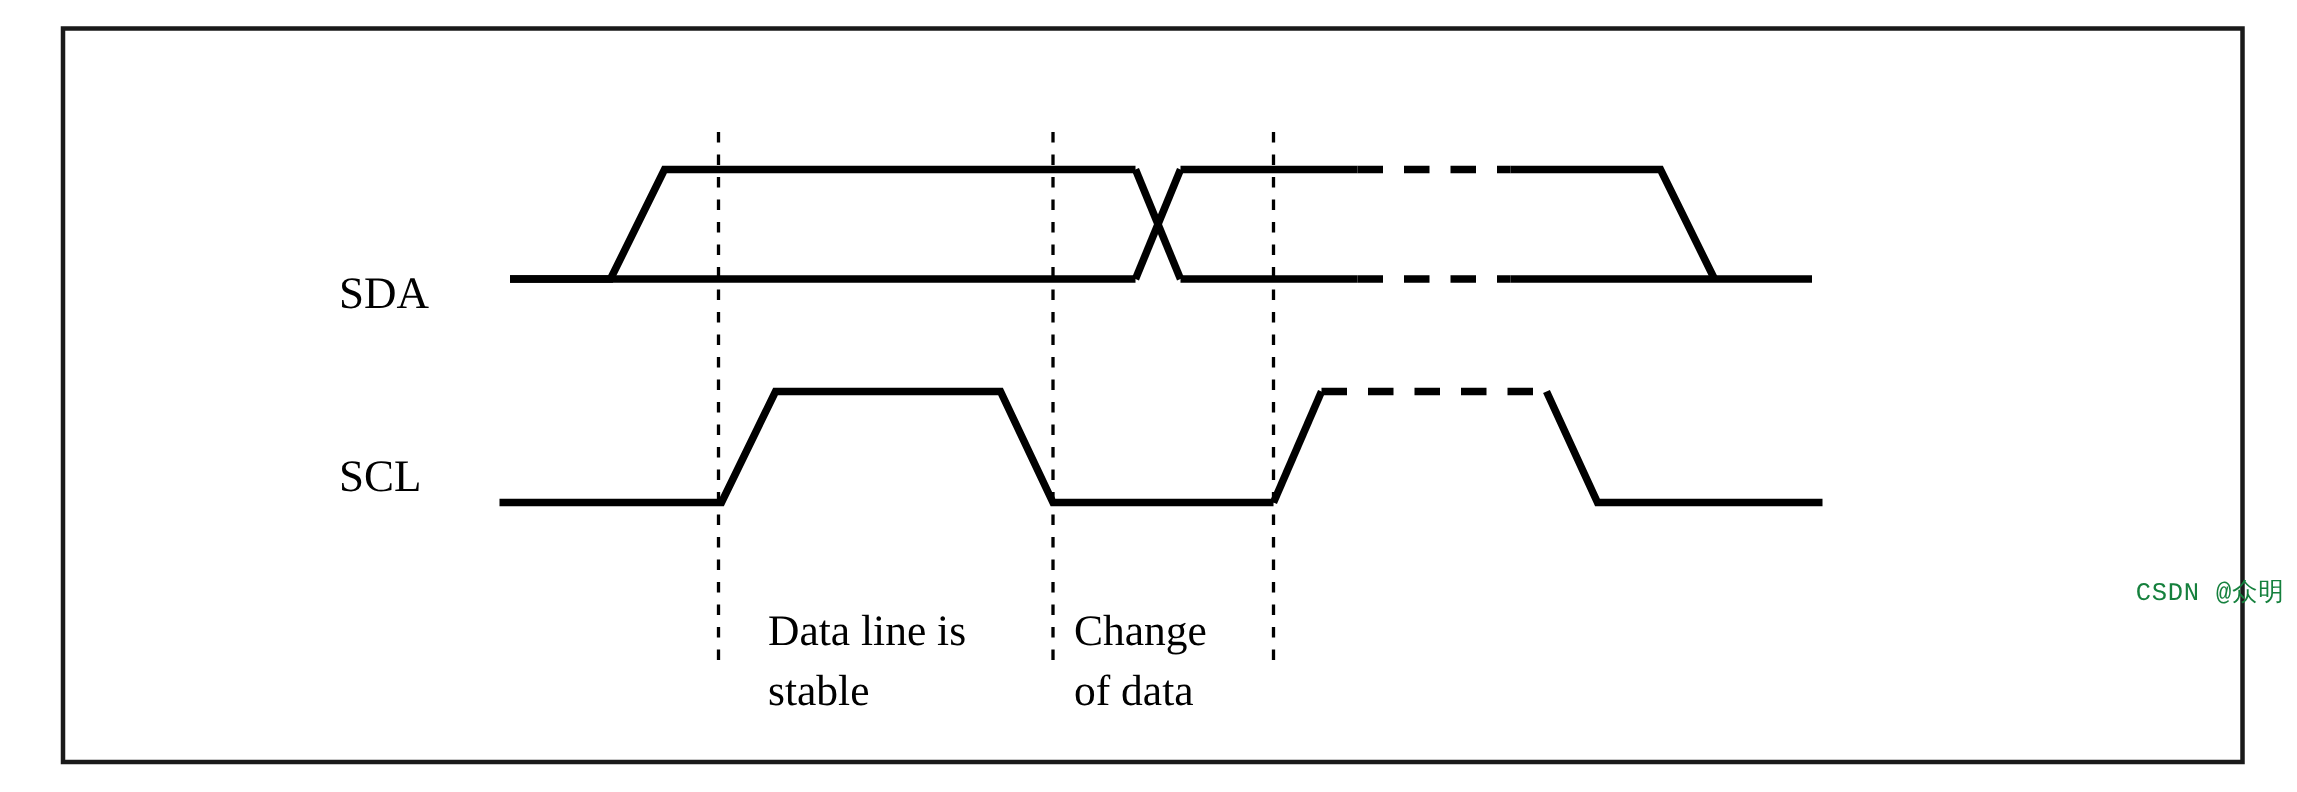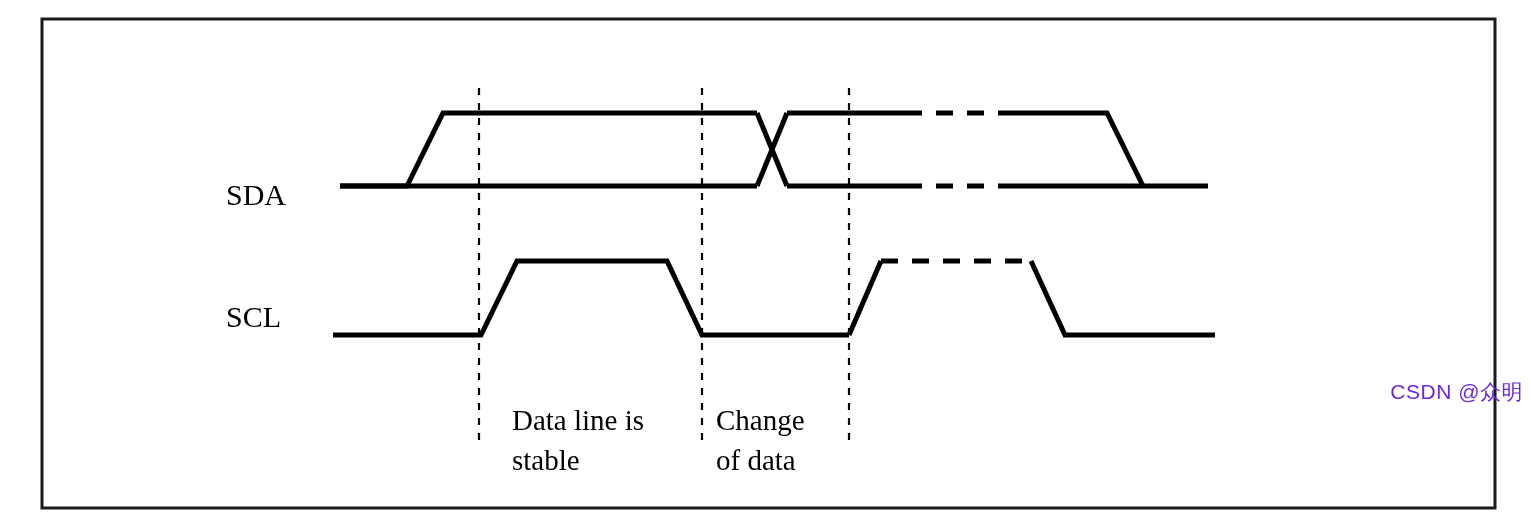--- a/index.html
+++ b/index.html
@@ -59,23 +59,23 @@
   }
   .annot-text {
     font-family: "Liberation Serif", serif;
     font-size: 29px;
     fill: #000000;
   }
   .watermark {
     position: absolute;
     right: 8px;
     bottom: 2px;
-    font-family: Liberation Sans, sans-serif;
-    font-size: 21px;
-    color: #6d28d9;
+    font-family: Liberation Mono, monospace;
+    font-size: 17px;
+    color: #15803d;
     letter-spacing: 0.5px;
     white-space: nowrap;
     user-select: none;
   }
 </style>
 </head>
 <body>
 
 <div id="stage">
 

